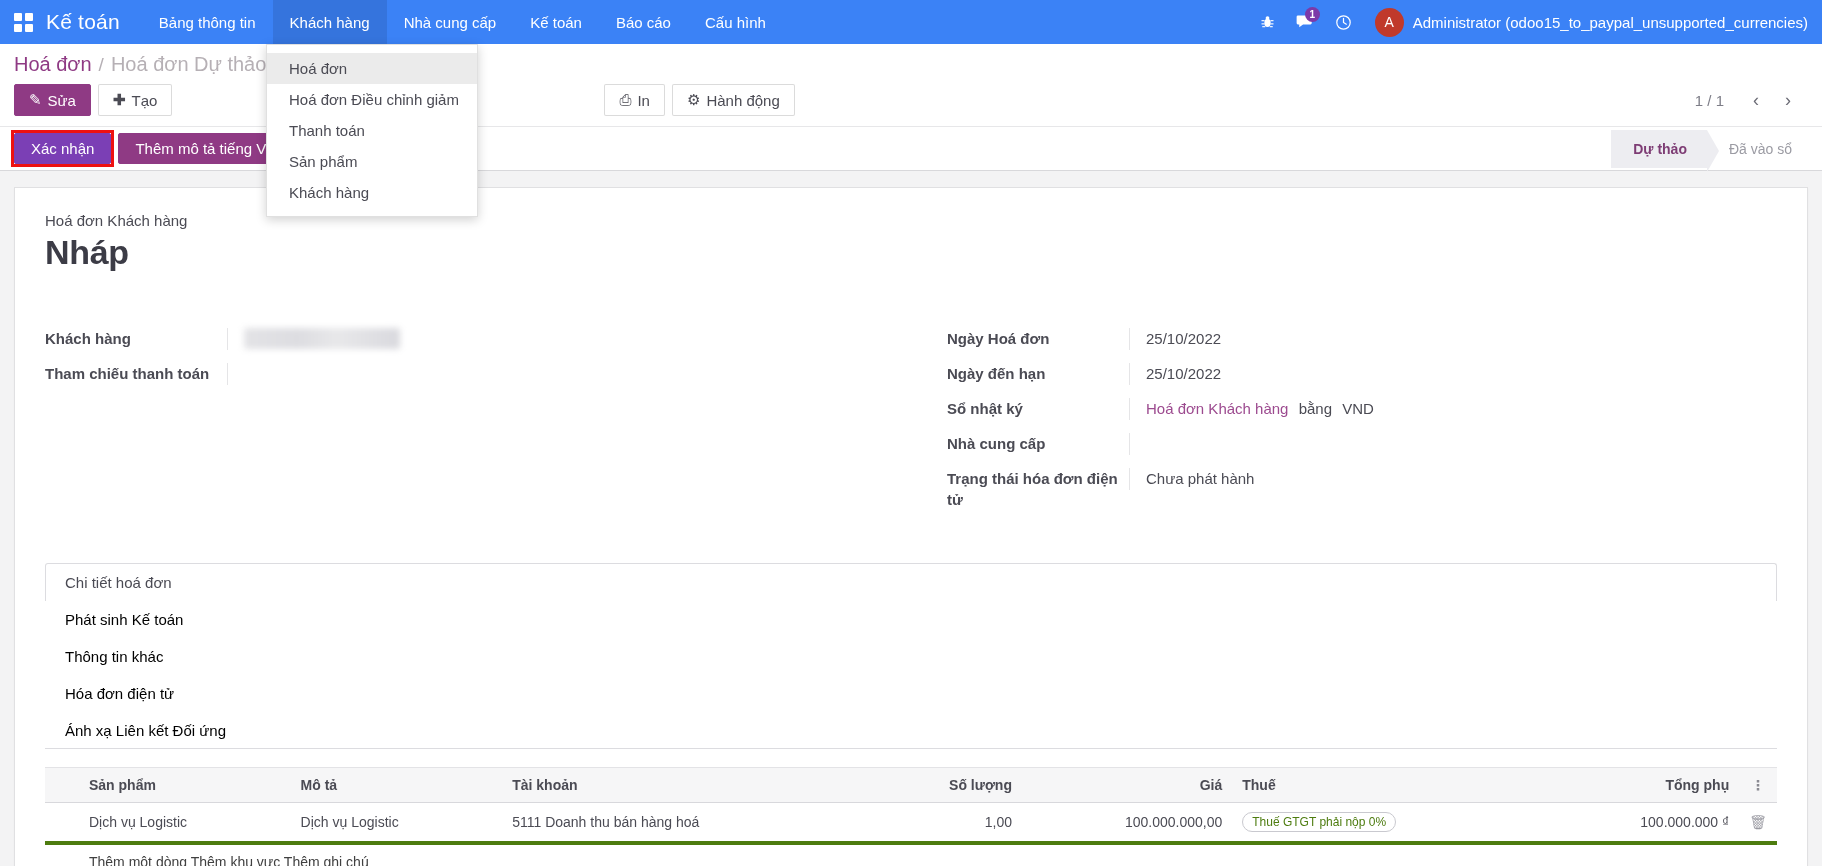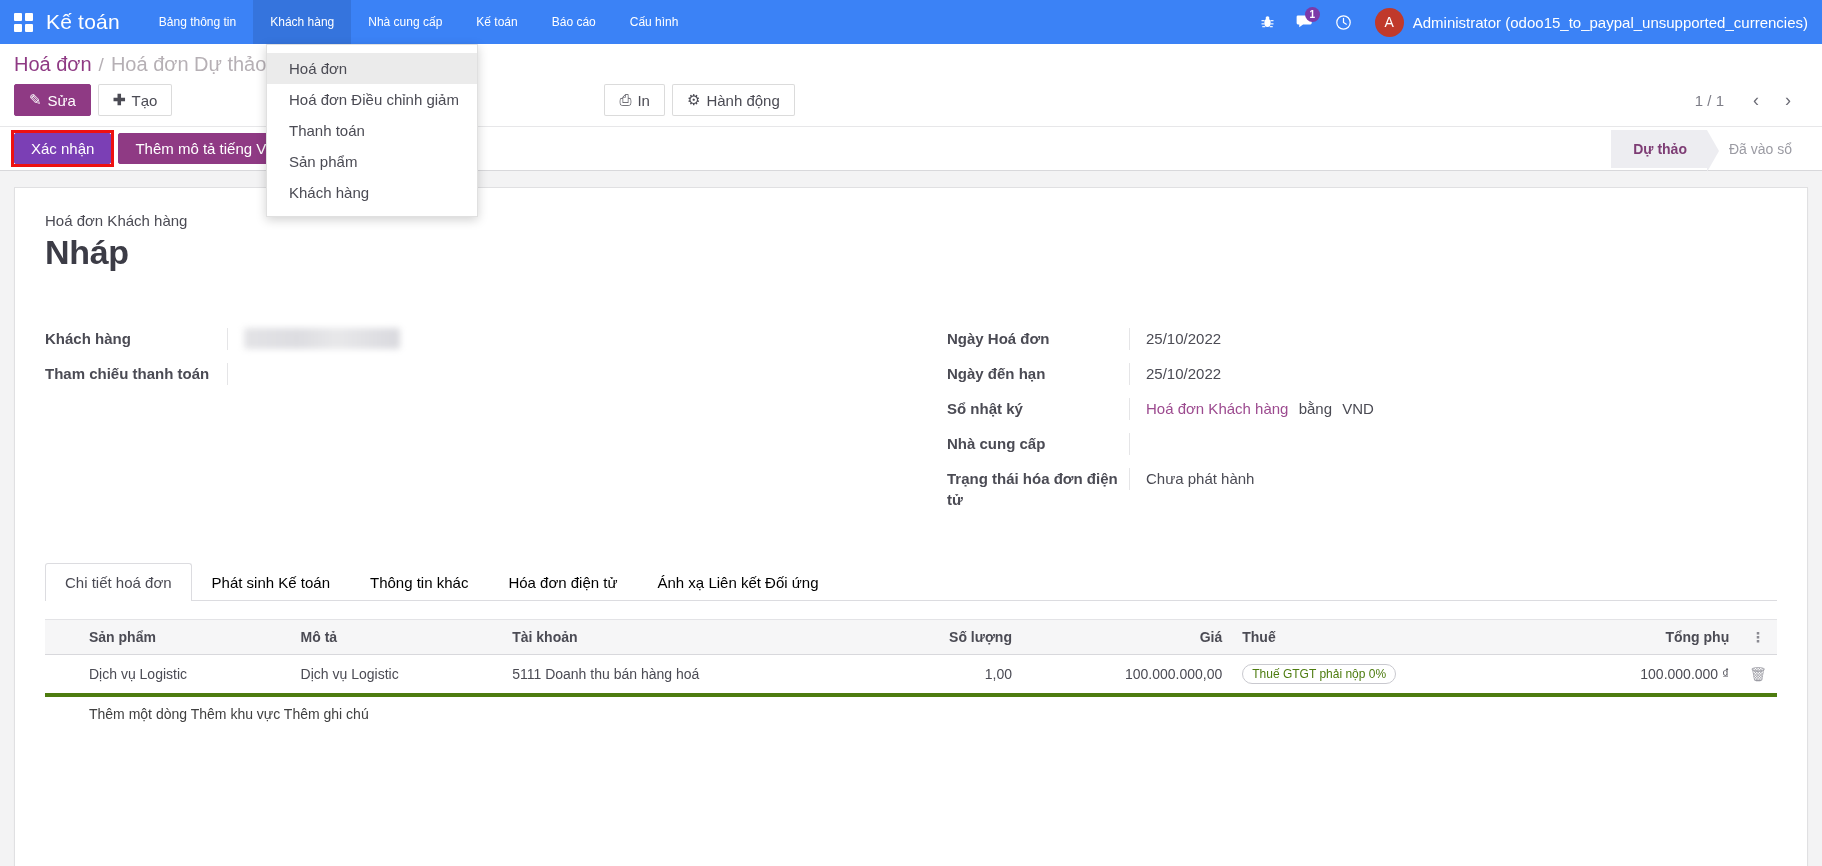--- a/index.html
+++ b/index.html
@@ -39,21 +39,21 @@
     font-weight: 400;
     padding-right: 22px;
     letter-spacing: .2px;
     white-space: nowrap;
   }
   .menu-items { display: flex; align-items: center; height: 44px; }
   .menu-item {
     padding: 0 17px;
     height: 44px;
     display: flex; align-items: center;
-    font-size: 12px;
+    font-size: 15px;
     cursor: pointer;
     white-space: nowrap;
     color: #ffffff;
   }
   .menu-item.open { background: rgba(0,0,0,.10); }
 
   .topbar-right {
     margin-left: auto;
     display: flex;
     align-items: center;
@@ -268,20 +268,21 @@
     padding: 0 3px;
   }
   .inline-sub { color: #4b4b54; padding: 0 6px; }
 
   
   .notebook { margin-top: 40px; }
   .nb-tabs {
     display: flex;
     border-bottom: 1px solid #dcdce0;
     gap: 0;
+    flex-direction: column;
   }
   .nb-tab {
     padding: 10px 19px;
     font-size: 15px;
     color: #000000;
     cursor: pointer;
     border: 1px solid transparent;
     border-bottom: none;
     margin-bottom: -1px;
     white-space: nowrap;

